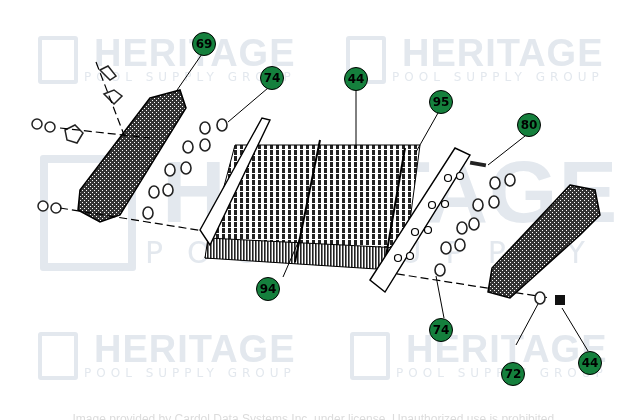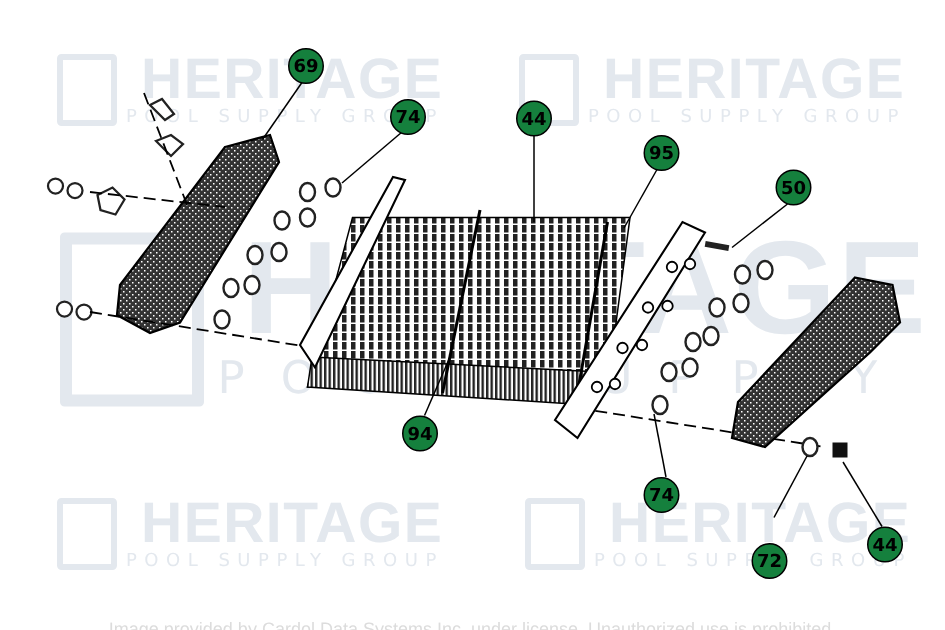--- a/index.html
+++ b/index.html
@@ -140,19 +140,19 @@
     <line x1="444" y1="318" x2="436" y2="276"></line>
     <line x1="516" y1="345" x2="538" y2="304"></line>
     <line x1="588" y1="351" x2="562" y2="308"></line>
   </g>
 </svg>
 
 <div class="callout" style="left:192px;top:32px;">69</div>
 <div class="callout" style="left:260px;top:66px;">74</div>
 <div class="callout" style="left:344px;top:67px;">44</div>
 <div class="callout" style="left:429px;top:90px;">95</div>
-<div class="callout" style="left:517px;top:113px;">50</div>
-<div class="callout" style="left:268px;top:277px;">94</div>
+<div class="callout" style="left:517px;top:113px;">80</div>
+<div class="callout" style="left:256px;top:277px;">94</div>
 <div class="callout" style="left:429px;top:318px;">74</div>
 <div class="callout" style="left:501px;top:362px;">72</div>
 <div class="callout" style="left:578px;top:351px;">44</div>
 
 <div class="footer">Image provided by Cardol Data Systems Inc. under license. Unauthorized use is prohibited.</div>
 
 </body></html>

